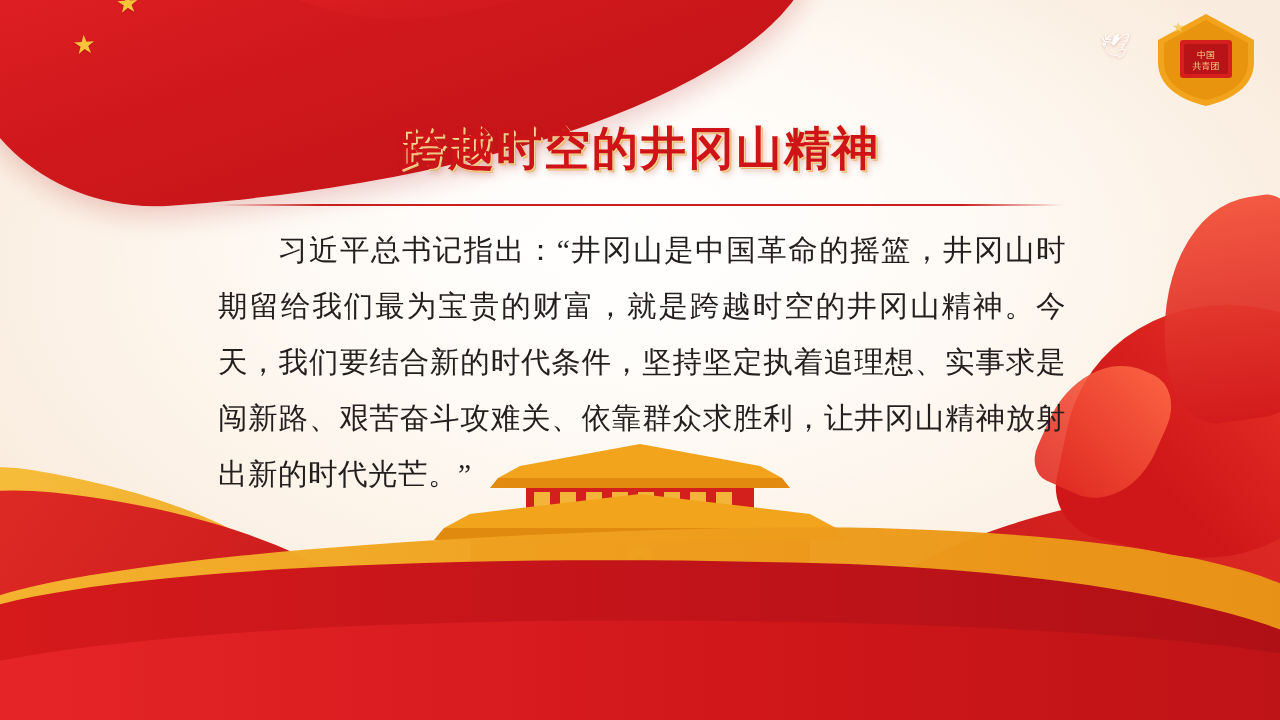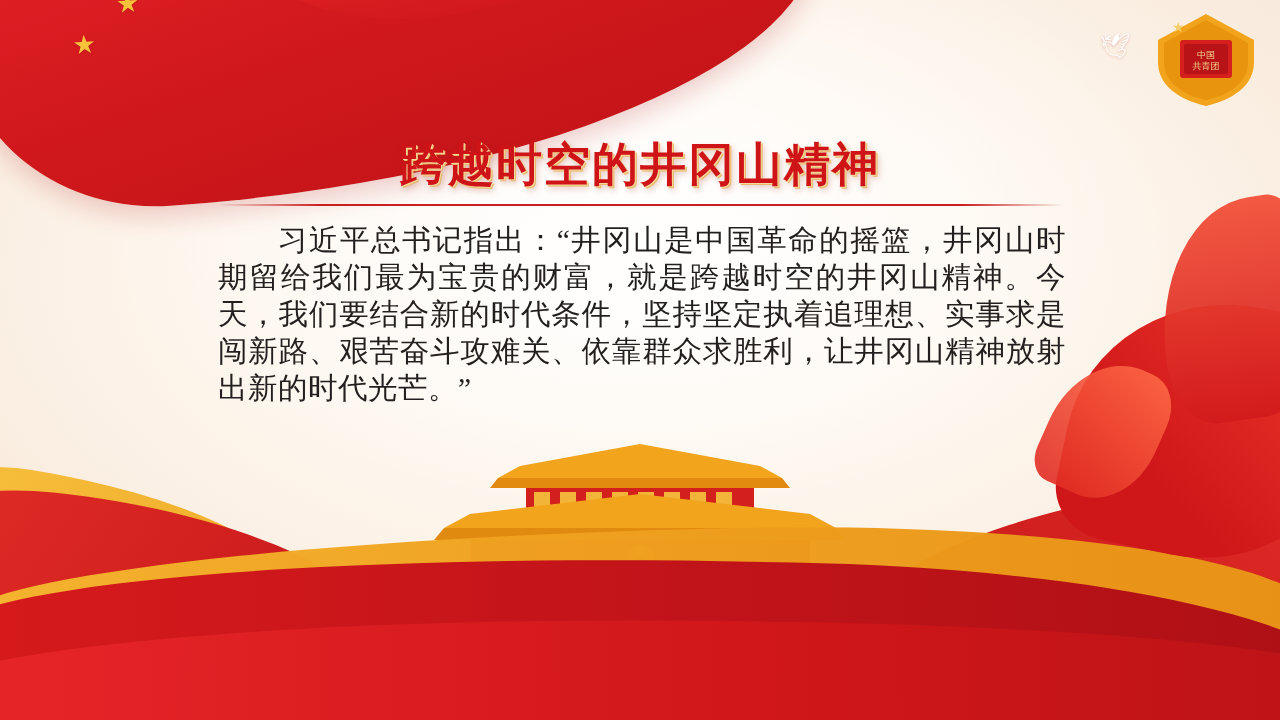--- a/index.html
+++ b/index.html
@@ -130,21 +130,20 @@
     text-shadow: 0 1px 3px rgba(180,60,40,0.35);
   }
 
   
   .title-wrap {
     position: absolute;
     left: 0;
     right: 0;
     top: 118px;
     text-align: center;
-    margin-top: 16px;
   }
   .title {
     display: inline-block;
     font-family: "Liberation Sans", "DejaVu Sans", sans-serif;
     font-weight: bold;
     font-size: 46px;
     letter-spacing: 2px;
     color: #cf1417;
     text-shadow:
        1px 1px 0 #f6d9a0,
@@ -160,21 +159,21 @@
     background: linear-gradient(90deg, rgba(205,25,25,0.0) 0%, #c9201f 12%, #c9201f 88%, rgba(205,25,25,0.0) 100%);
   }
 
   
   .body-text {
     position: absolute;
     left: 218px;
     top: 222px;
     width: 848px;
     font-size: 29.5px;
-    line-height: 37px;
+    line-height: 56px;
     color: #231f1e;
     text-align: justify;
     text-justify: inter-ideograph;
     letter-spacing: 0.5px;
   }
   .body-text .indent { display: inline-block; width: 2em; }
 
   
   .gate {
     position: absolute;

